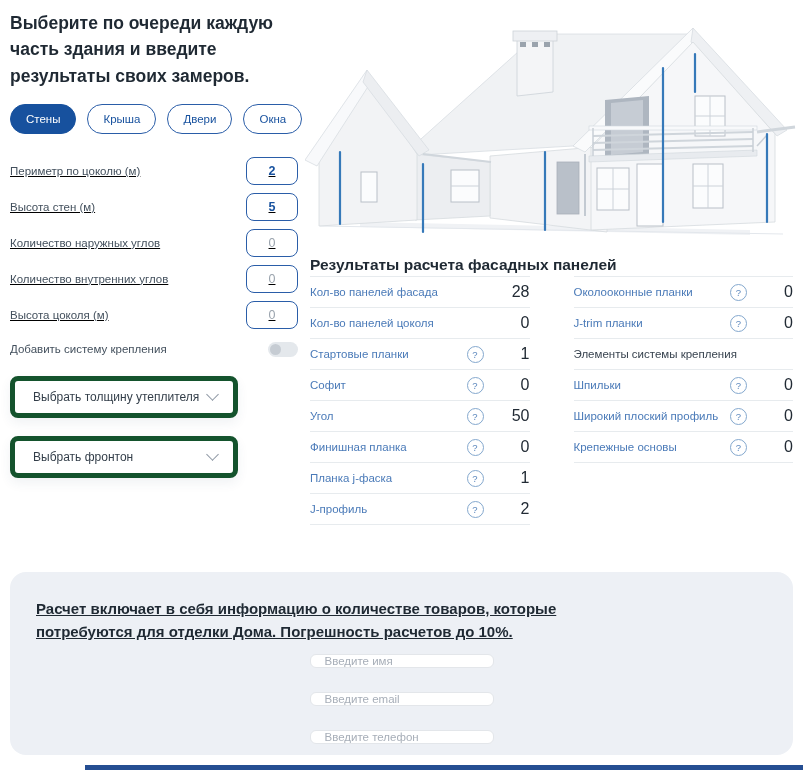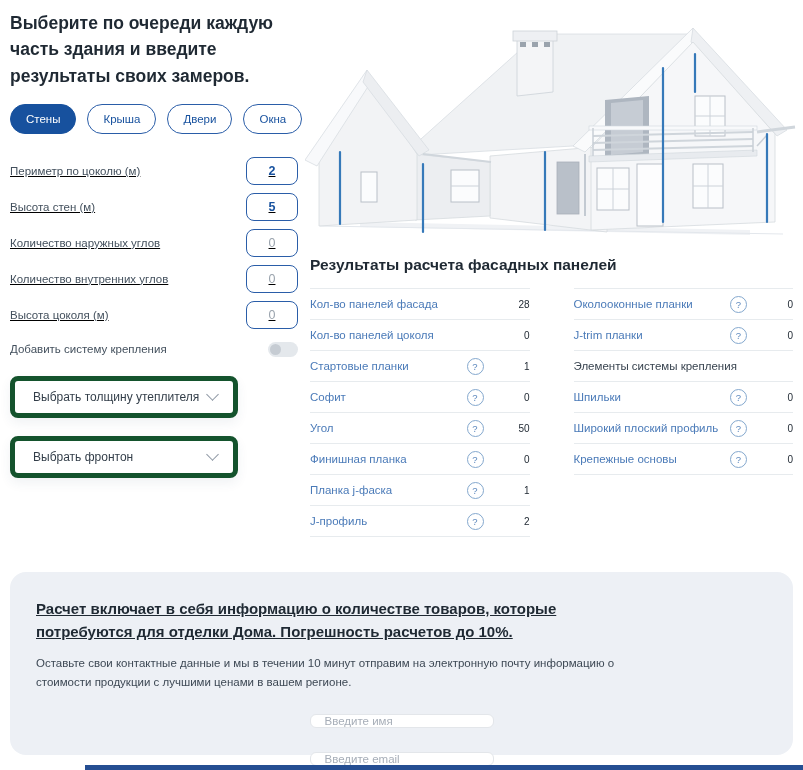--- a/index.html
+++ b/index.html
@@ -27,29 +27,29 @@
   .toggle .knob{position:absolute;left:2px;top:2px;width:11px;height:11px;border-radius:50%;background:#c6ccd3;}
   .dropdown{width:228px;height:42px;box-sizing:border-box;border:5px solid #14532d;border-radius:8px;
             background:#fff;box-shadow:0 5px 12px rgba(45,65,95,.07);display:flex;align-items:center;
             justify-content:space-between;padding:0 16px 0 18px;margin-bottom:18px;font-size:12px;color:#333e49;cursor:pointer;}
   .chevron{width:8px;height:8px;border-right:1.5px solid #8d97a3;border-bottom:1.5px solid #8d97a3;
            transform:rotate(45deg);margin-top:-4px;}
   
   .house{position:absolute;left:305px;top:4px;width:494px;height:242px;}
   
   .results-title{position:absolute;left:310px;top:256px;margin:0;font-size:15.5px;font-weight:bold;color:#1f2933;}
-  .results{position:absolute;left:310px;top:288px;width:483px;display:flex;gap:44px;}
+  .results{position:absolute;left:310px;top:276px;width:483px;display:flex;gap:44px;}
   .rcol{flex:1;}
   .rrow{display:flex;align-items:center;height:30px;border-top:1px solid #e7ebee;font-size:11.5px;}
   .rcol .rrow:last-child{border-bottom:1px solid #e7ebee;}
   .rlabel{flex:1;color:#4a7ab8;}
   .help{width:15px;height:15px;border-radius:50%;border:1px solid #84a8ce;color:#5b87bd;font-size:9.5px;
         display:flex;align-items:center;justify-content:center;margin-right:16px;cursor:pointer;flex:0 0 auto;}
   .help.hidden{visibility:hidden;}
-  .rvalue{width:30px;text-align:right;color:#222b35;font-size:10px;}
+  .rvalue{width:30px;text-align:right;color:#222b35;font-size:16px;}
   .rsub{display:flex;align-items:center;height:30px;border-top:1px solid #e7ebee;font-size:11.5px;color:#38434f;}
   
   .cta{position:absolute;left:10px;top:572px;width:783px;height:183px;box-sizing:border-box;
        background:#edf0f5;border-radius:16px;padding:25px 26px 0;}
   .cta-title{font-size:15px;font-weight:bold;color:#1f2933;line-height:1.55;margin:0 0 10px;max-width:555px;text-decoration:underline;}
   .cta-sub{font-size:11.5px;color:#3d4854;line-height:1.7;margin:0 0 21px;max-width:580px;}
   .cta-row{display:flex;gap:24px;align-items:center;flex-direction:column;}
   .cta-row input{flex:1;height:40px;box-sizing:border-box;border:1px solid #e3e6ea;border-radius:6px;
        padding:0 14px;font-size:11.5px;color:#333;background:#fff;outline:none;font-family:"Liberation Sans", sans-serif;}
   .cta-row input::placeholder{color:#a7aeb8;}
@@ -241,21 +241,20 @@
       <div class="rrow">
         <span class="rlabel">Крепежные основы</span>
         <span class="help">?</span>
         <span class="rvalue">0</span>
       </div>
     </div>
 </div>
 
 <div class="cta">
   <h3 class="cta-title">Расчет включает в себя информацию о количестве товаров, которые потребуются для отделки Дома. Погрешность расчетов до 10%.</h3>
-  <p class="cta-sub">Оставьте свои контактные данные и мы в течении 10 минут отправим на электронную почту информацию о стоимости продукции с лучшими ценами в вашем регионе.</p>
   <div class="cta-row" id="cta-row">
     <input type="text" placeholder="Введите имя" style="">
       <input type="text" placeholder="Введите email" style="">
       <input type="text" placeholder="Введите телефон" style="">
       <button class="order-btn">Заказать расчет</button>
   </div>
 </div>
 
 <div class="footer-bar"></div>
 

